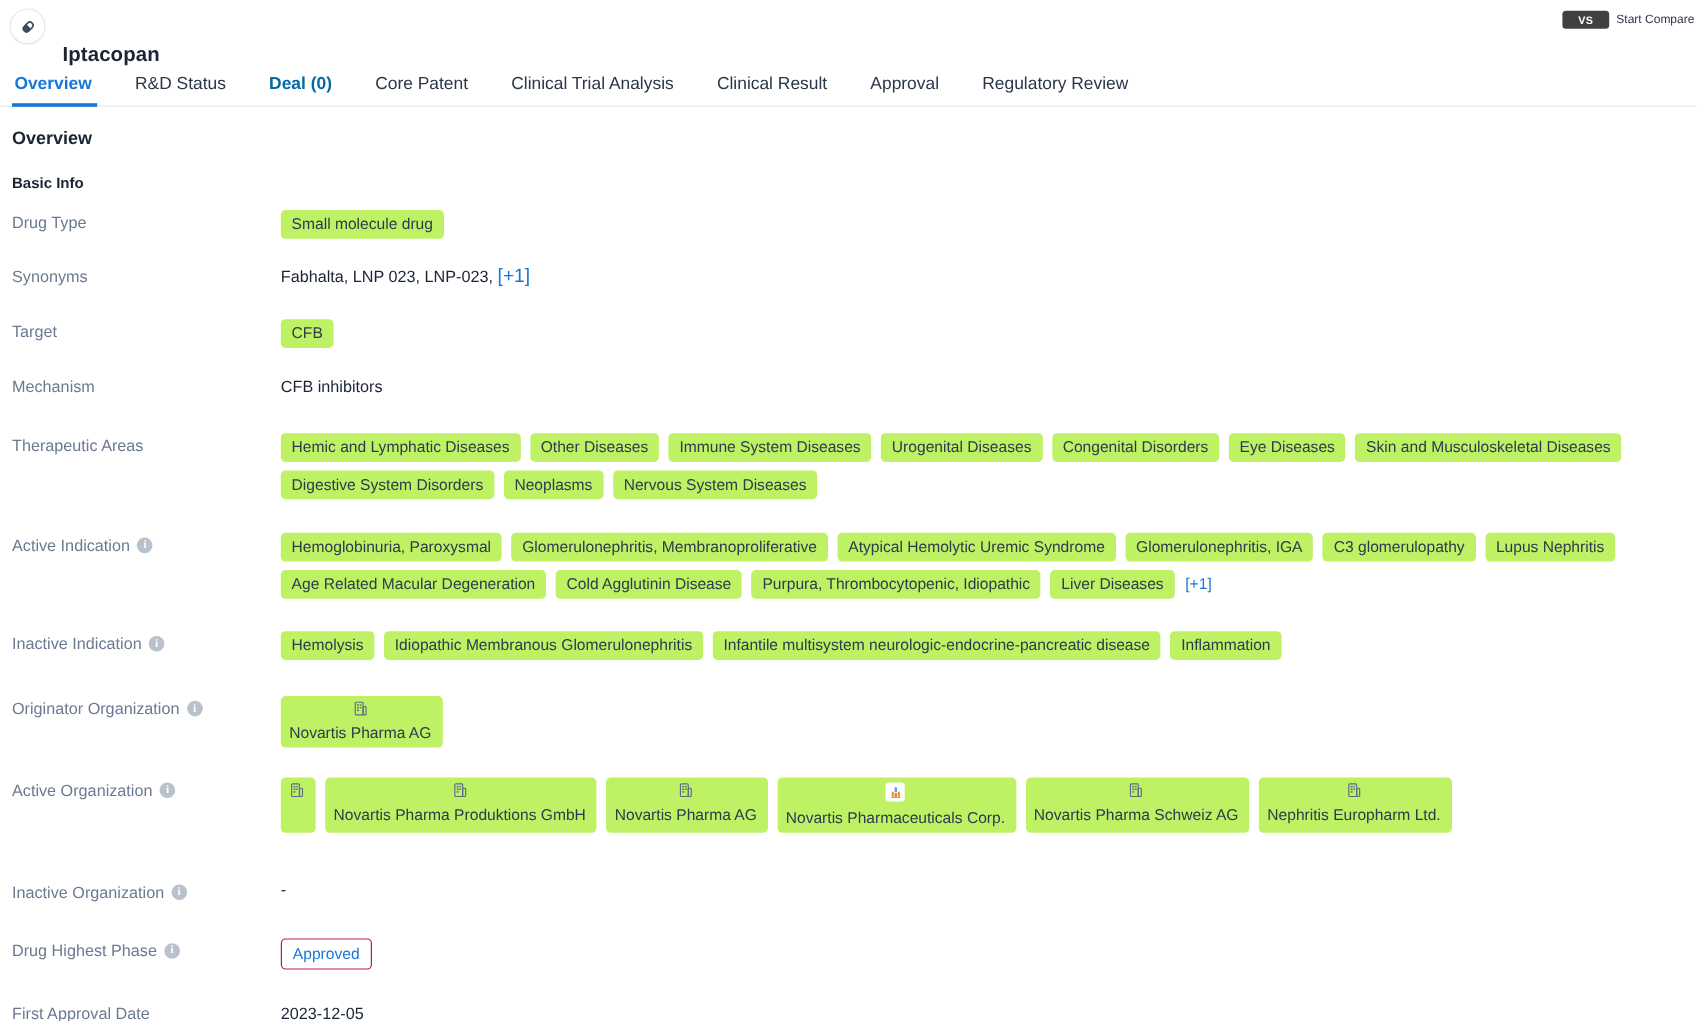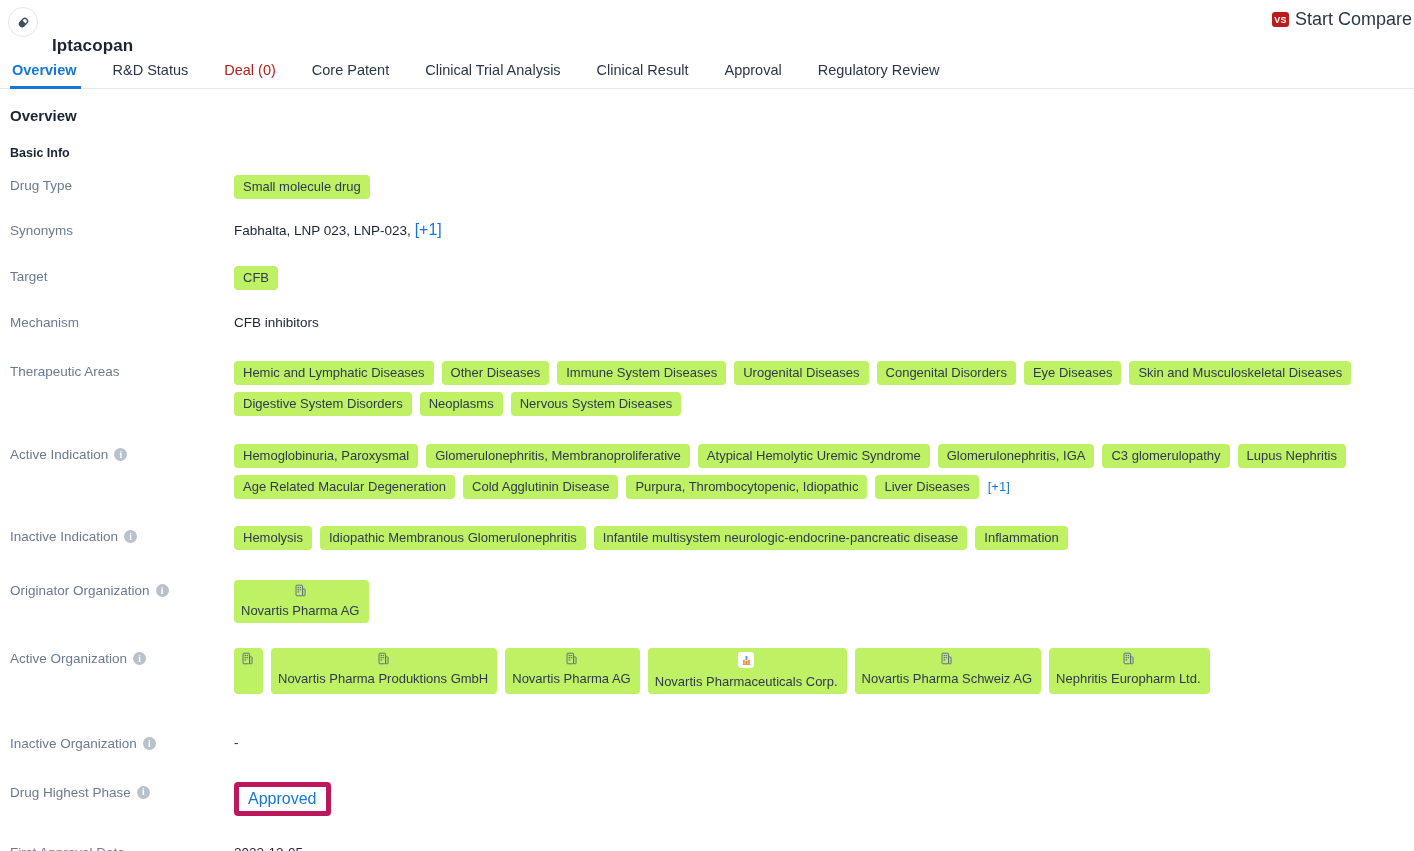--- a/index.html
+++ b/index.html
@@ -35,31 +35,31 @@
     letter-spacing: .1px;
     margin-top: 47px;
   }
   .compare {
     position: absolute;
     right: 2px; top: 9px;
     display: flex; align-items: center;
     cursor: pointer;
   }
   .vs-badge {
-    width: 17px; height: 15px;
-    background: #b91c1c;
+    width: 39px; height: 15px;
+    background: #404040;
     border-radius: 3px;
     color: #fff;
     font-size: 9px;
     font-weight: bold;
     display: flex; align-items: center; justify-content: center;
     letter-spacing: .2px;
     margin-right: 6px;
   }
-  .compare-label { font-size: 18px; color: #2b3648; }
+  .compare-label { font-size: 10px; color: #2b3648; }
 
   
   .tabbar {
     height: 45px;
     border-bottom: 1px solid #e4e8ec;
     display: flex;
     align-items: flex-end;
     padding-left: 8px;
     gap: 0;
   }
@@ -73,21 +73,21 @@
     line-height: 1;
   }
   .tab:first-child { padding-left: 4px; }
   .tab.active { color: #1677d8; font-weight: bold; }
   .tab.active::after {
     content: "";
     position: absolute;
     left: 2px; right: 14px; bottom: -1px;
     height: 3px; background: #1677d8;
   }
-  .tab.disabled { color: #b91c1c; cursor: default; }
+  .tab.disabled { color: #0369a1; cursor: default; font-weight: bold; }
 
   
   .content { padding: 18px 8px 0 10px; }
   .section-title {
     font-size: 15px; font-weight: bold; color: #1b2434;
     margin: 0 0 22px 0;
   }
   .sub-title {
     font-size: 12.5px; font-weight: bold; color: #1b2434;
     margin: 0 0 14px 0;
@@ -134,23 +134,23 @@
     flex: 0 0 auto;
   }
   .more-link {
     color: #1677d8; font-size: 13px; cursor: pointer;
     align-self: center; line-height: 22px; padding-left: 1px;
   }
   .syn-more { color: #1677d8; cursor: pointer; }
 
   .phase-badge {
     display: inline-block;
-    border: 5px solid #be185d;
+    border: 1px solid #be185d;
     color: #1677d8;
-    font-size: 16px;
+    font-size: 13px;
     border-radius: 4px;
     padding: 4px 9px 5px 9px;
     line-height: 15px;
     cursor: pointer;
   }
 </style>
 </head>
 <body>
 
 <div class="page">

